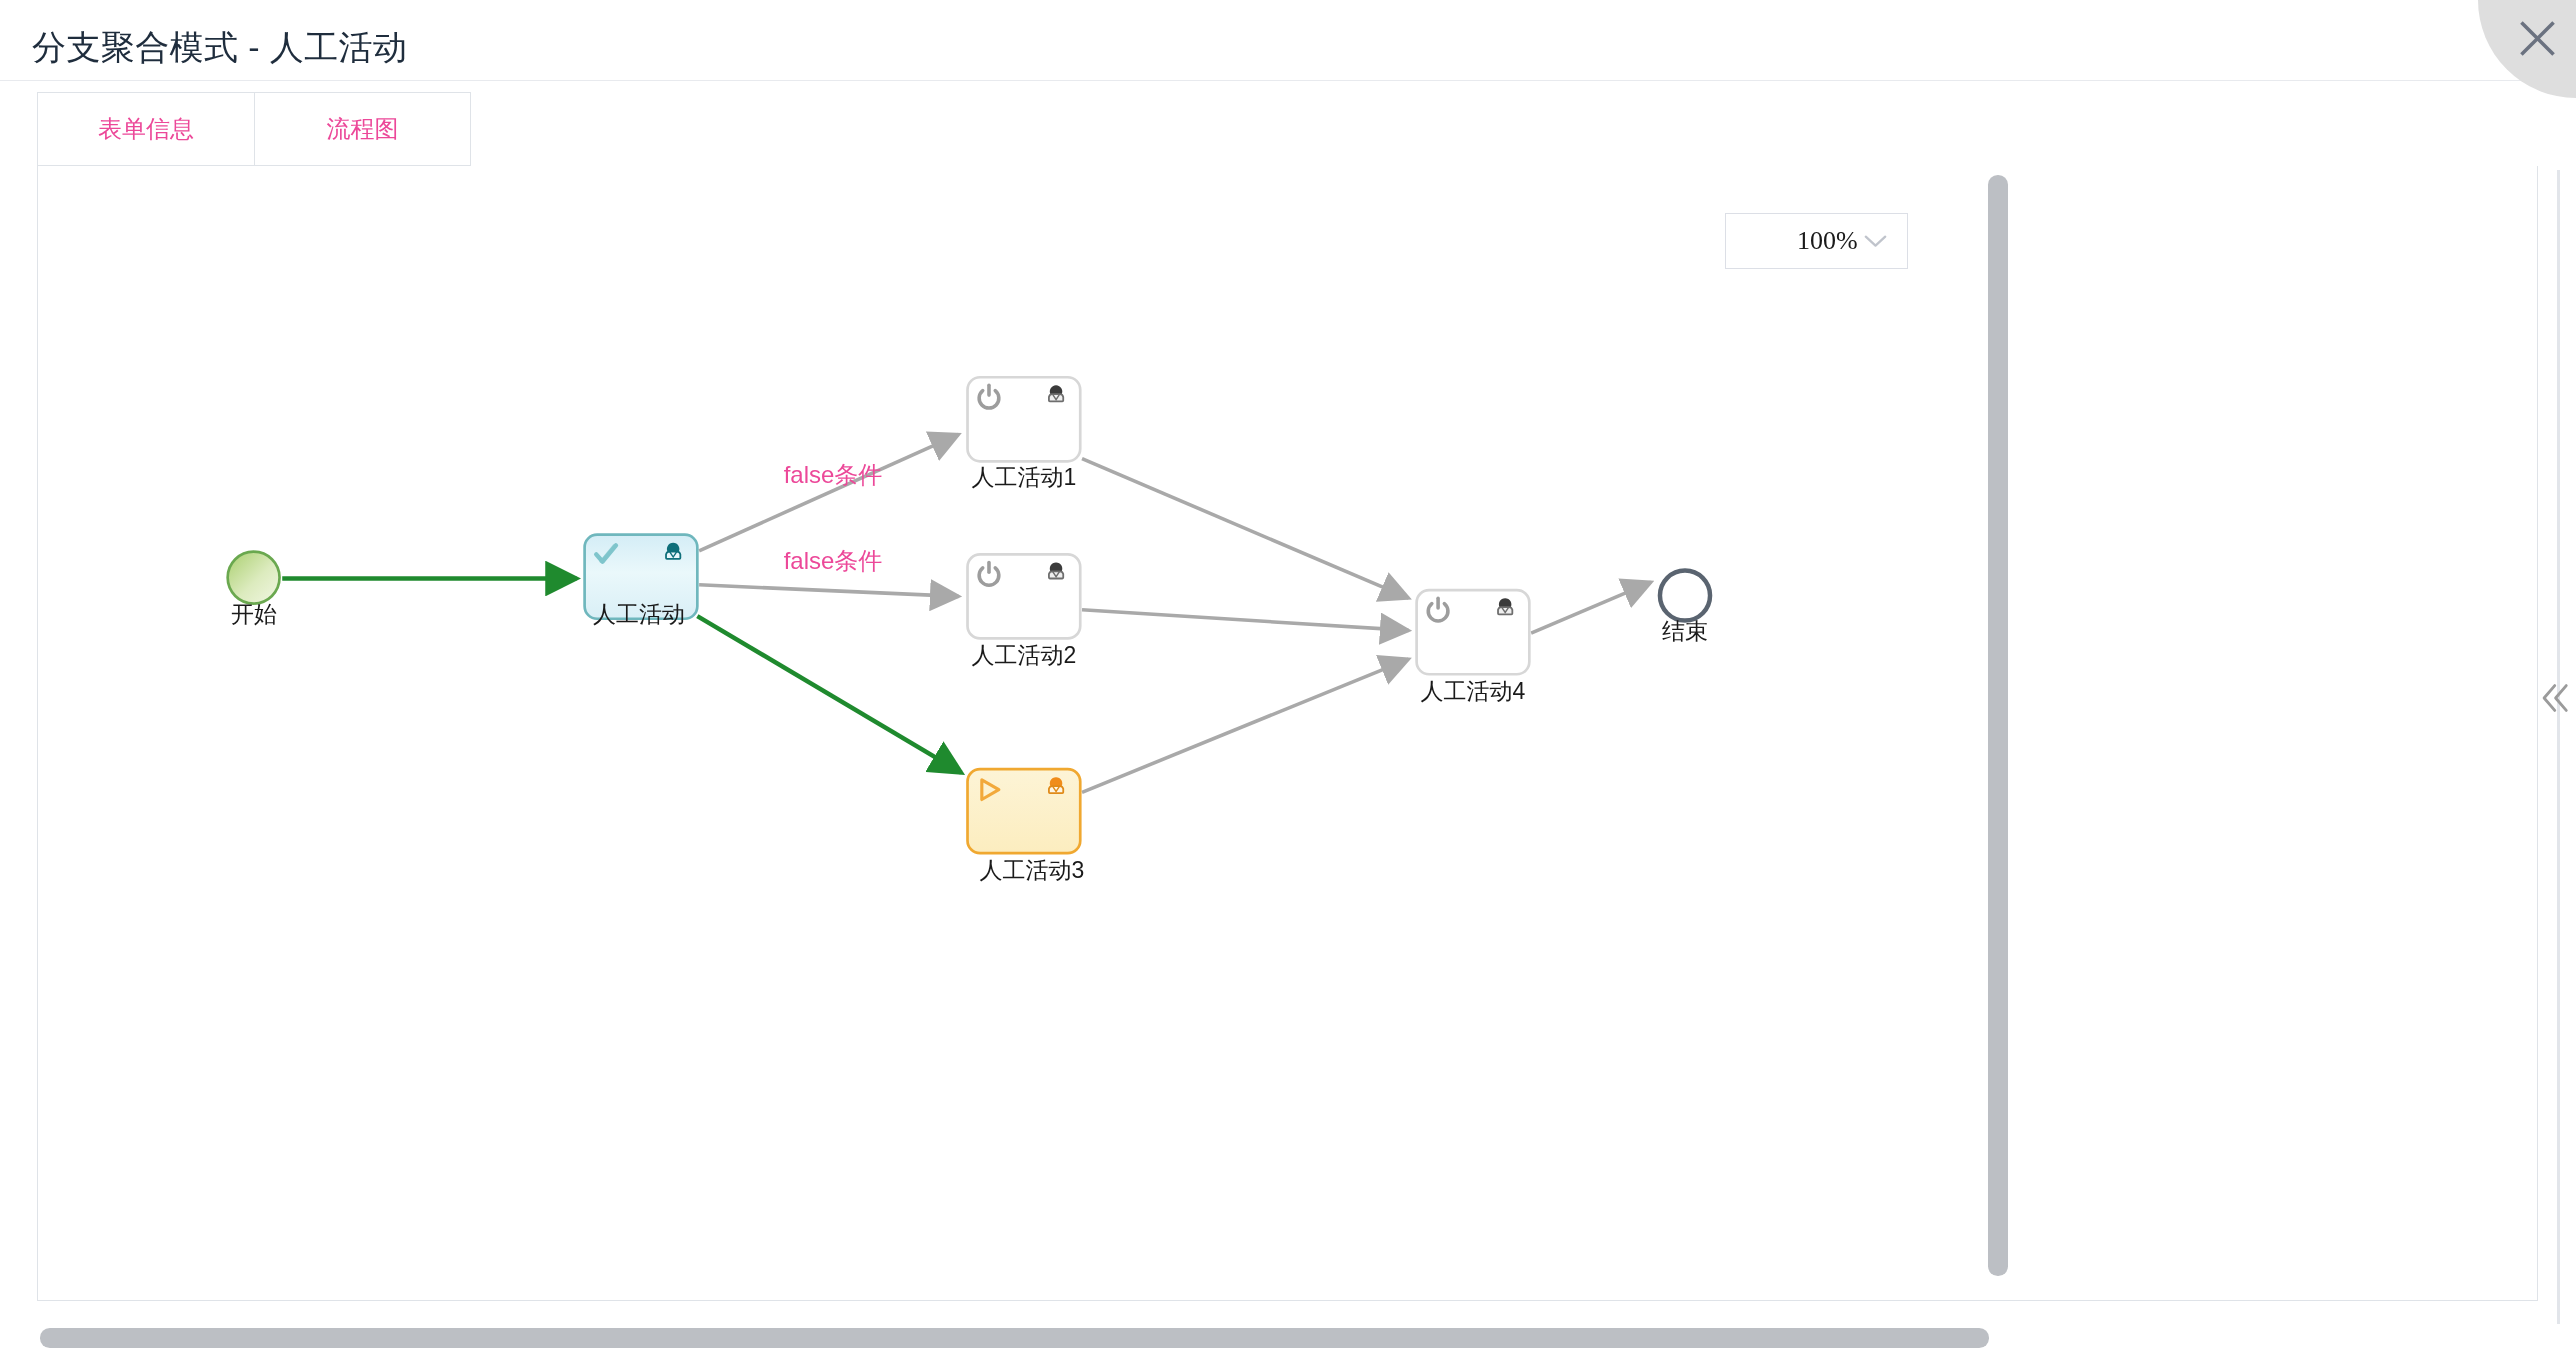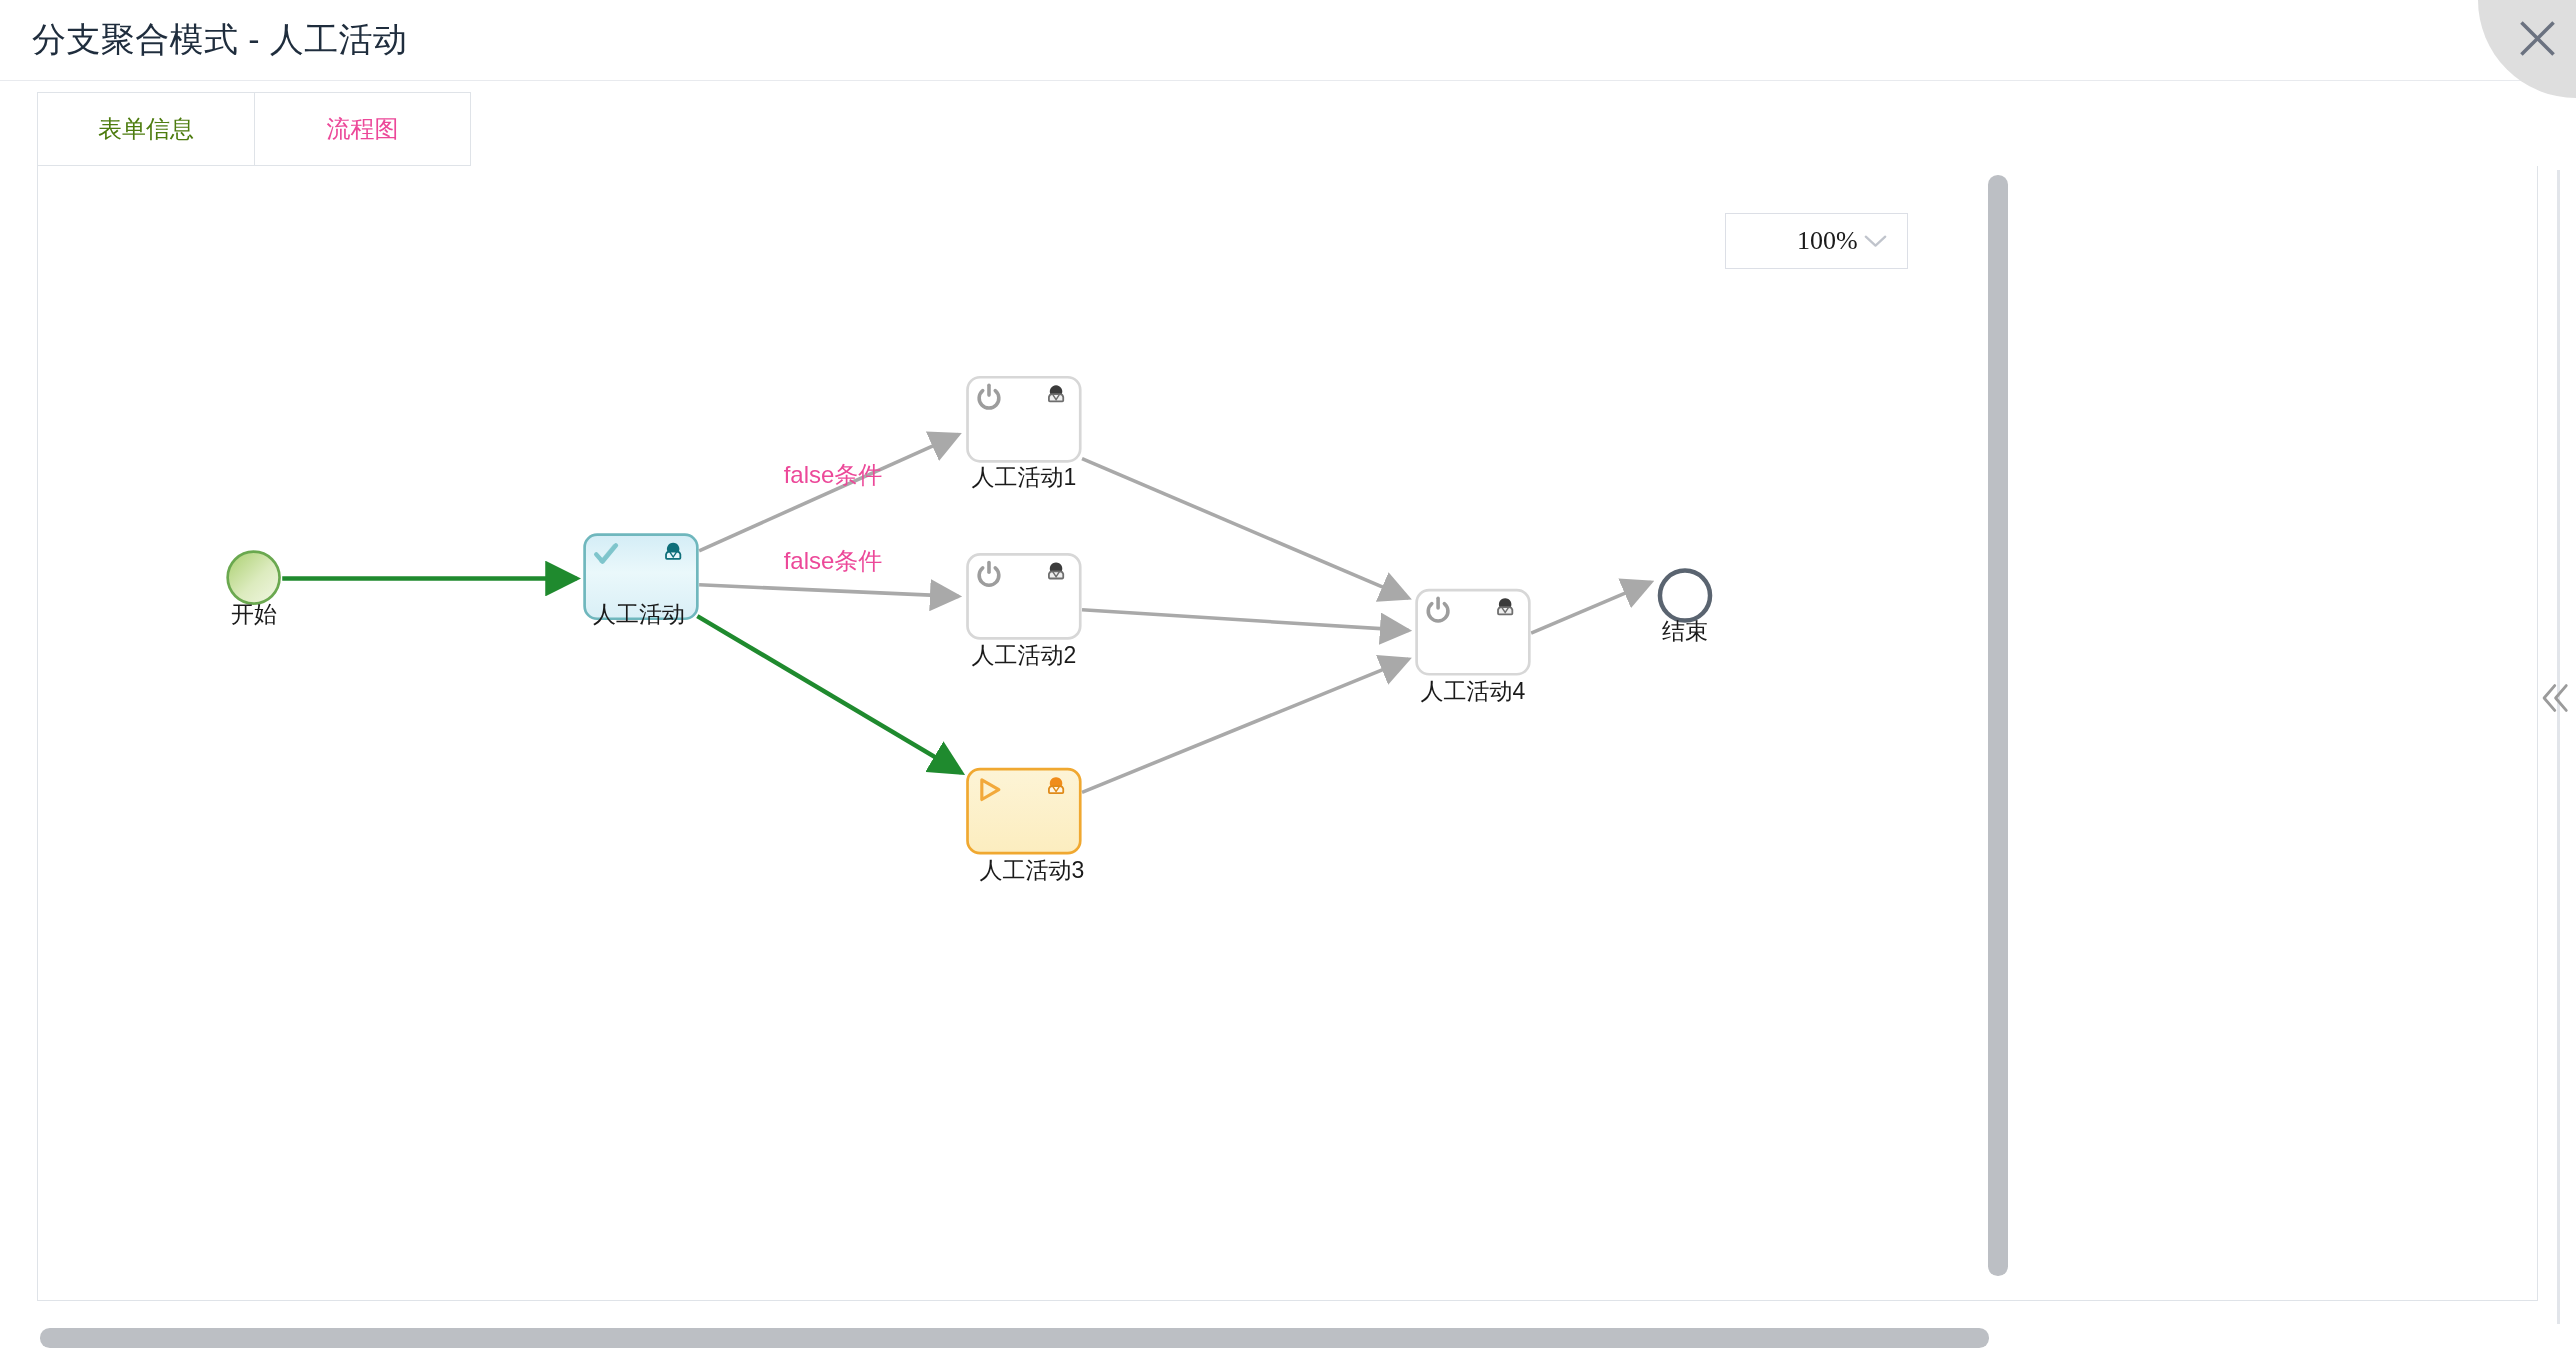--- a/index.html
+++ b/index.html
@@ -22,21 +22,21 @@
     left: 0; top: 0;
     width: 2576px;
     height: 81px;
     background: #ffffff;
     border-bottom: 1.8px solid #e8eaee;
     box-sizing: border-box;
   }
   .dialog-title {
     position: absolute;
     left: 32px;
-    top: 16px;
+    top: 24px;
     font-size: 34px;
     line-height: 47px;
     color: #1f2d3d;
     letter-spacing: 0.4px;
     white-space: nowrap;
   }
 
   
   .close-corner {
     position: absolute;
@@ -65,21 +65,21 @@
   .tab {
     width: 217px;
     height: 74px;
     box-sizing: border-box;
     border: 1.8px solid #dfe3e8;
     border-right: none;
     display: flex;
     align-items: center;
     justify-content: center;
     font-size: 24px;
-    color: #4d7c0f;
+    color: #ec4899;
     background: #ffffff;
     cursor: pointer;
   }
   .tab:last-child { border-right: 1.8px solid #dfe3e8; }
   .tab.active { color: #ec4899; }
 
   
   .canvas-panel {
     position: absolute;
     left: 37px;

